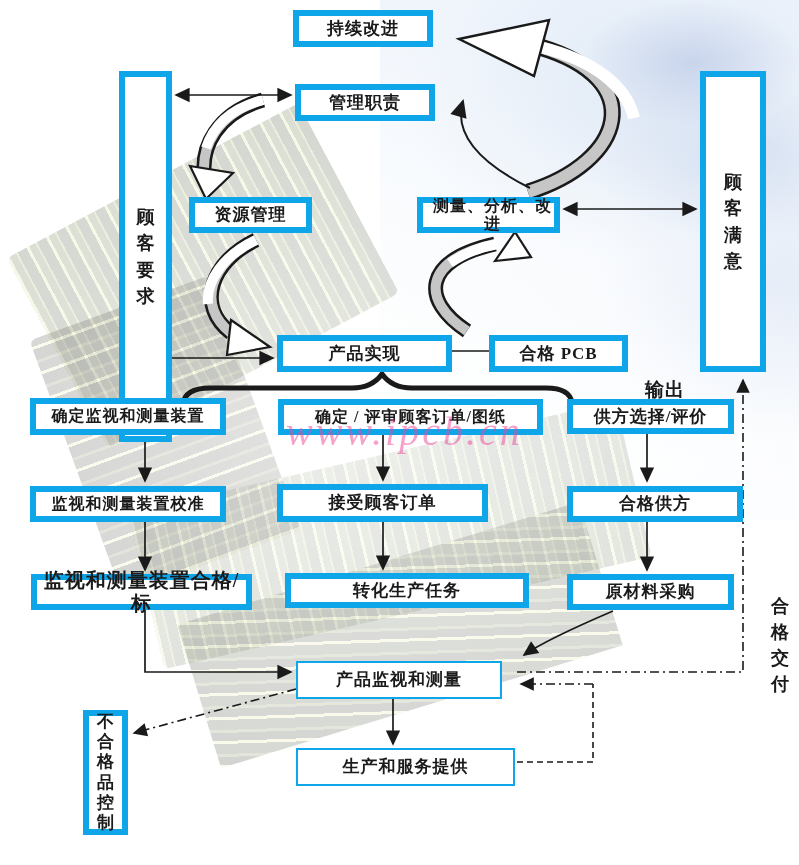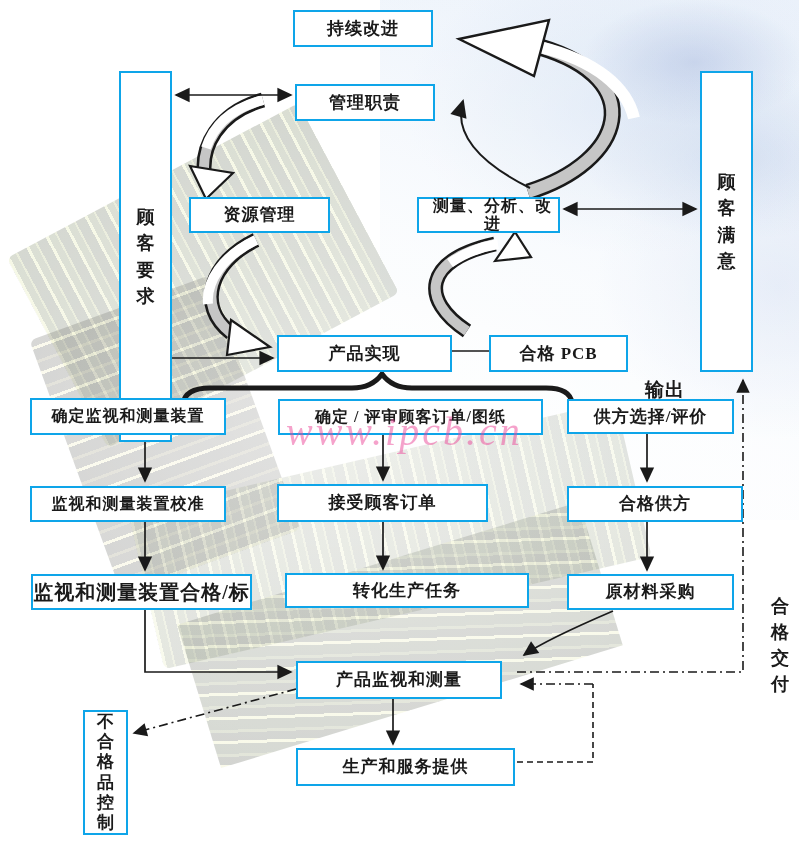--- a/index.html
+++ b/index.html
@@ -26,21 +26,21 @@
         background:repeating-linear-gradient(0deg, rgba(230,225,150,.9) 0 3px, rgba(35,35,25,.95) 3px 12px, rgba(90,85,40,.9) 12px 15px, rgba(20,22,14,.95) 15px 26px);}
   .pcb3{left:140px;top:455px;width:500px;height:160px;transform:rotate(-13deg);opacity:.22;}
   .pcb4{left:190px;top:560px;width:420px;height:150px;transform:rotate(-17deg);opacity:.26;
         background:repeating-linear-gradient(15deg, rgba(220,225,140,.9) 0 3px, rgba(30,38,20,.95) 3px 11px, rgba(100,115,55,.9) 11px 14px, rgba(45,60,28,.95) 14px 24px);}
   .bg-fade{left:0;top:0;width:799px;height:865px;
         background:radial-gradient(560px 420px at 42% 48%, rgba(255,255,255,.55), rgba(255,255,255,.15));}
   
   #wires{position:absolute;left:0;top:0;z-index:1;}
   
   .box{
-    position:absolute;z-index:2;background:#fff;border:2px solid #0ea5e9;
+    position:absolute;z-index:2;background:#fff;border:6px solid #0ea5e9;
     display:flex;align-items:center;justify-content:center;text-align:center;
     font-size:17px;font-weight:600;letter-spacing:1px;box-sizing:border-box;line-height:1.15;
   }
   .vtext{letter-spacing:0;}
   .vtext > span{display:block;width:1.05em;margin:0 auto;word-break:break-all;
     line-height:1.45;font-size:18px;text-align:center;}
   .plain{position:absolute;z-index:2;font-weight:600;margin-top:41px;}
   .watermark{
     position:absolute;z-index:3;left:286px;top:408px;font-size:40px;font-style:italic;
     color:#ec4899;opacity:.5;letter-spacing:3px;pointer-events:none;white-space:nowrap;
@@ -125,25 +125,25 @@
   </svg>
 
   <div class="box" style="left:293px;top:10px;width:140px;height:37px;">持续改进</div>
 
   <div class="box" style="left:295px;top:84px;width:140px;height:37px;">管理职责</div>
 
   <div class="box vtext" style="left:119px;top:71px;width:53px;height:371px;">
        <span>顾客要求</span>
     </div>
 
-  <div class="box" style="left:189px;top:197px;width:141px;height:36px;">资源管理</div>
+  <div class="box" style="left:189px;top:197px;width:123px;height:36px;">资源管理</div>
 
   <div class="box" style="left:417px;top:197px;width:143px;height:36px;font-size:16px;padding-left:8px;">测量、分析、改进</div>
 
-  <div class="box vtext" style="left:700px;top:71px;width:53px;height:301px;">
+  <div class="box vtext" style="left:700px;top:71px;width:66px;height:301px;">
        <span>顾客满意</span>
     </div>
 
   <div class="box" style="left:277px;top:335px;width:175px;height:37px;">产品实现</div>
 
   <div class="box" style="left:489px;top:335px;width:139px;height:37px;">合格 PCB</div>
 
   <div class="plain" style="left:645px;top:336px;font-size:19px;letter-spacing:1px;">输出</div>
 
   <div class="box" style="left:30px;top:398px;width:196px;height:37px;font-size:16px;">确定监视和测量装置</div>

